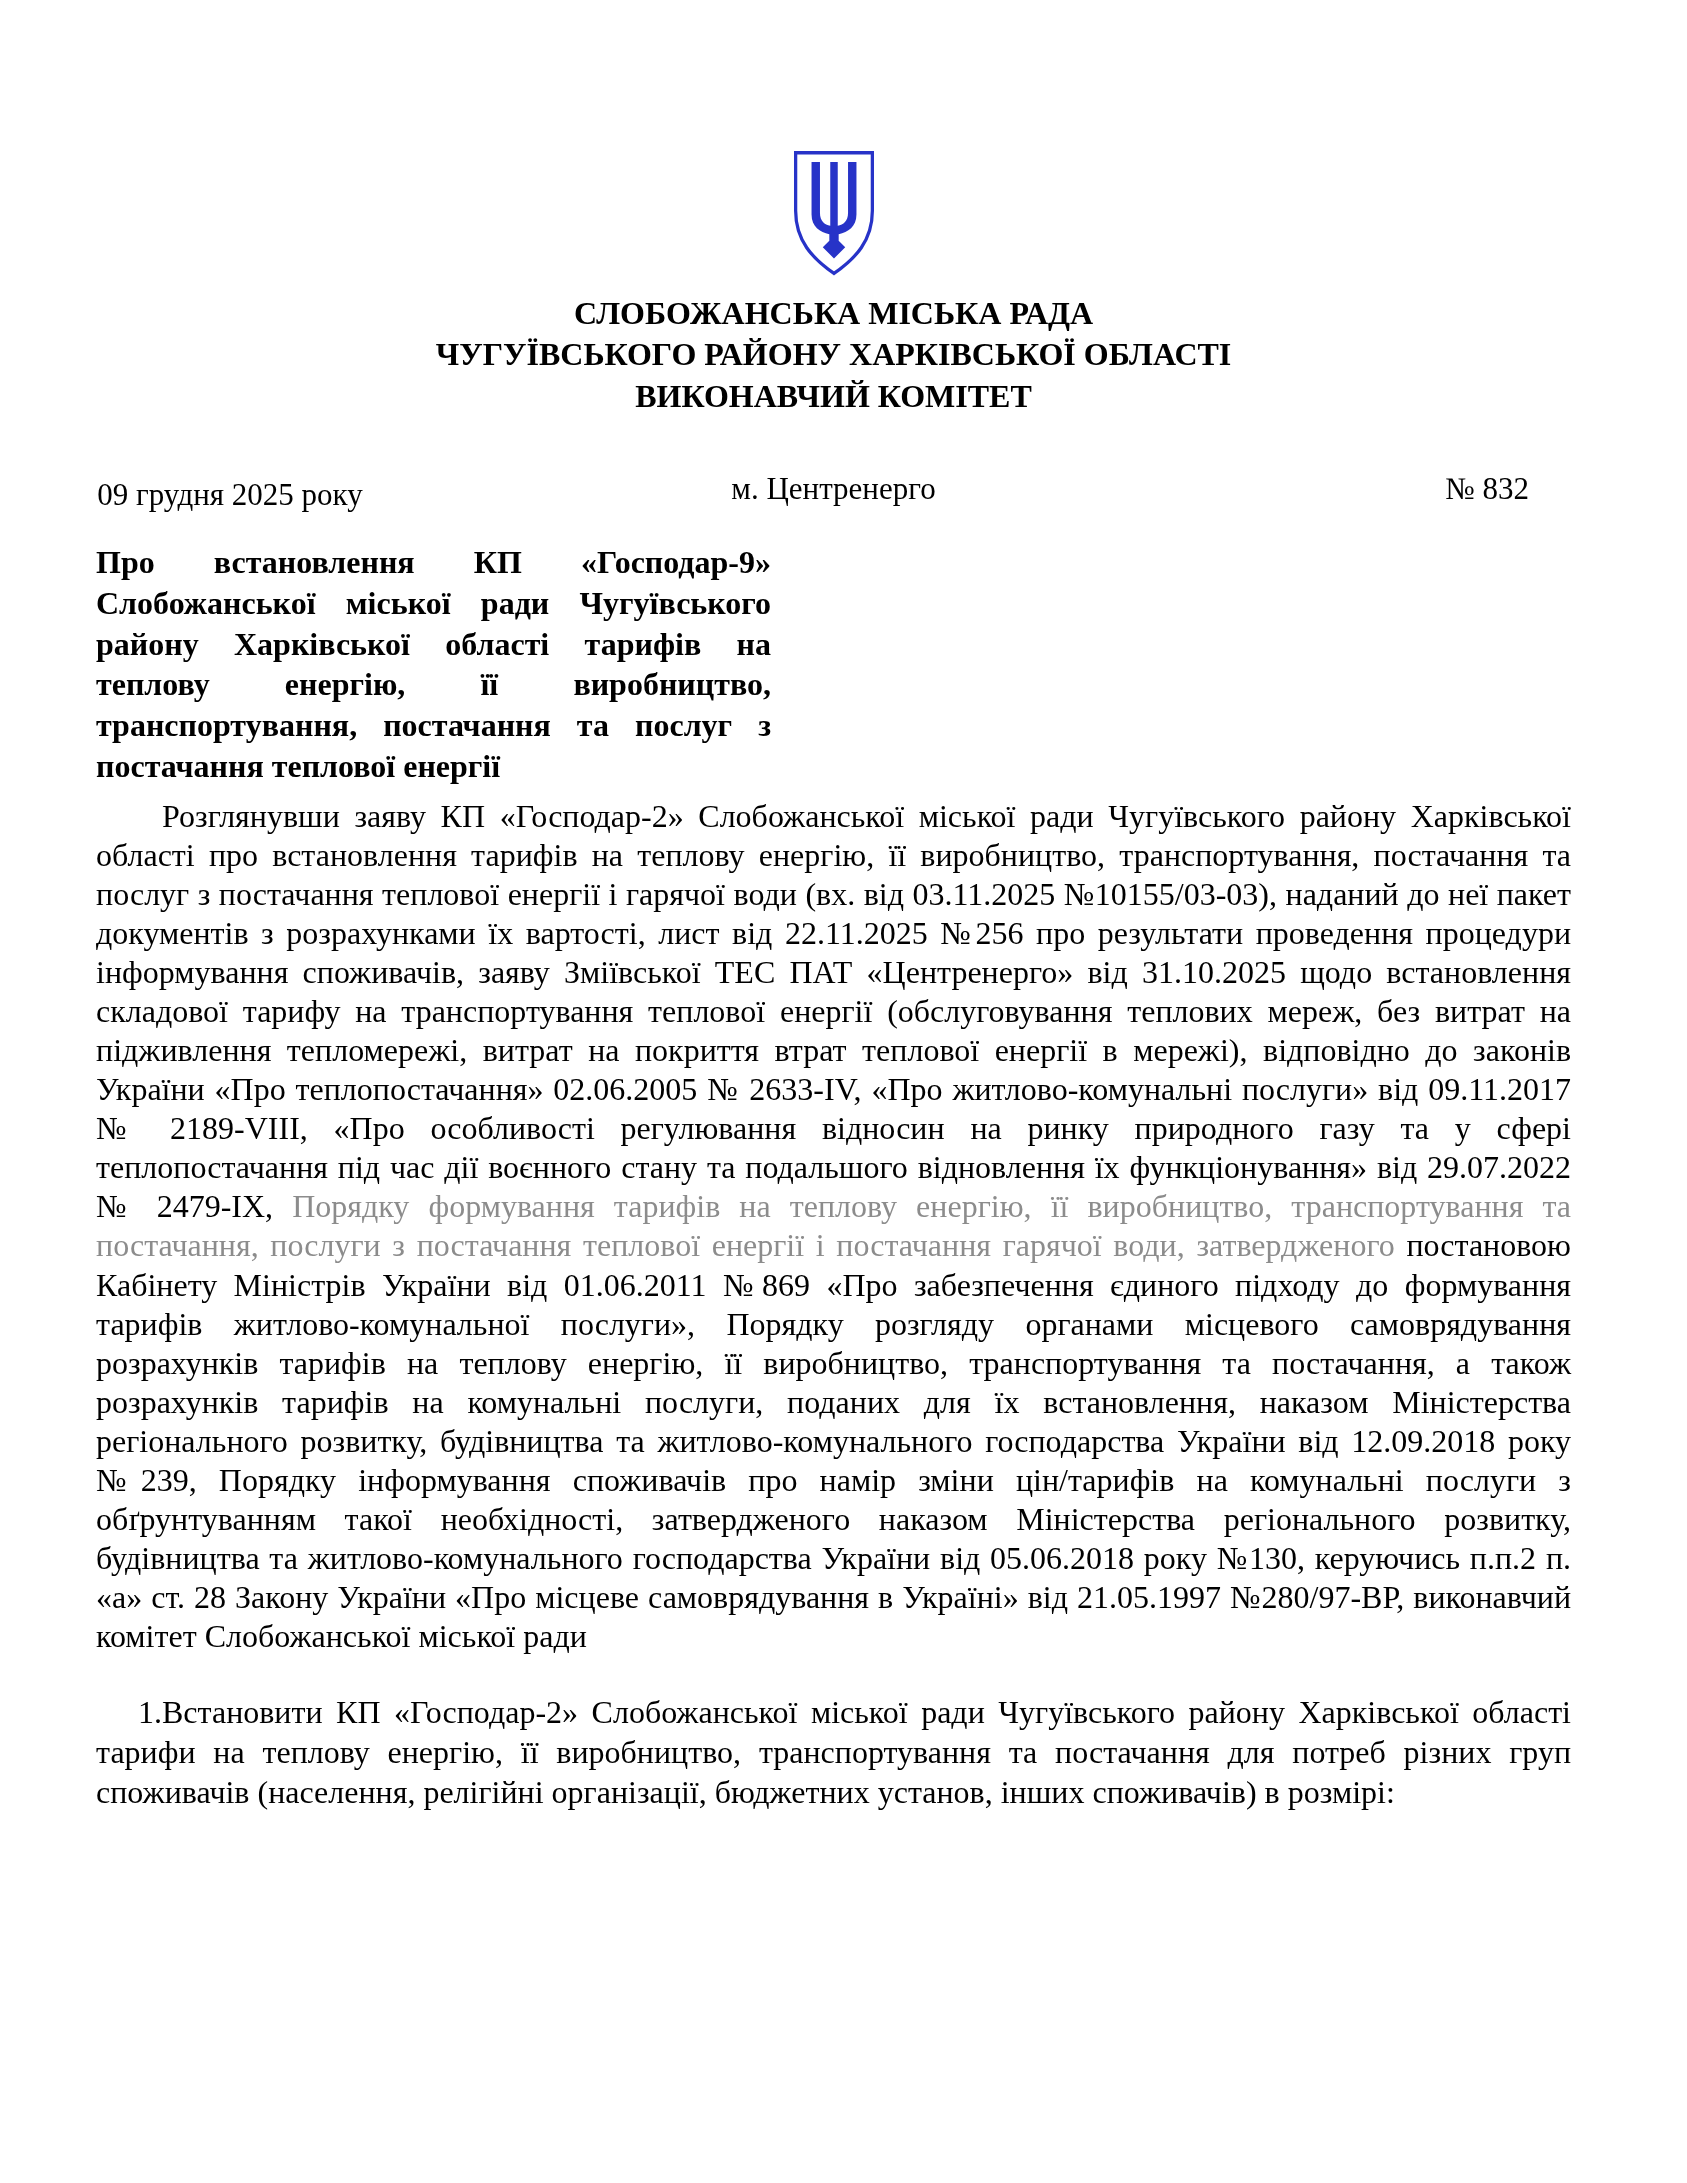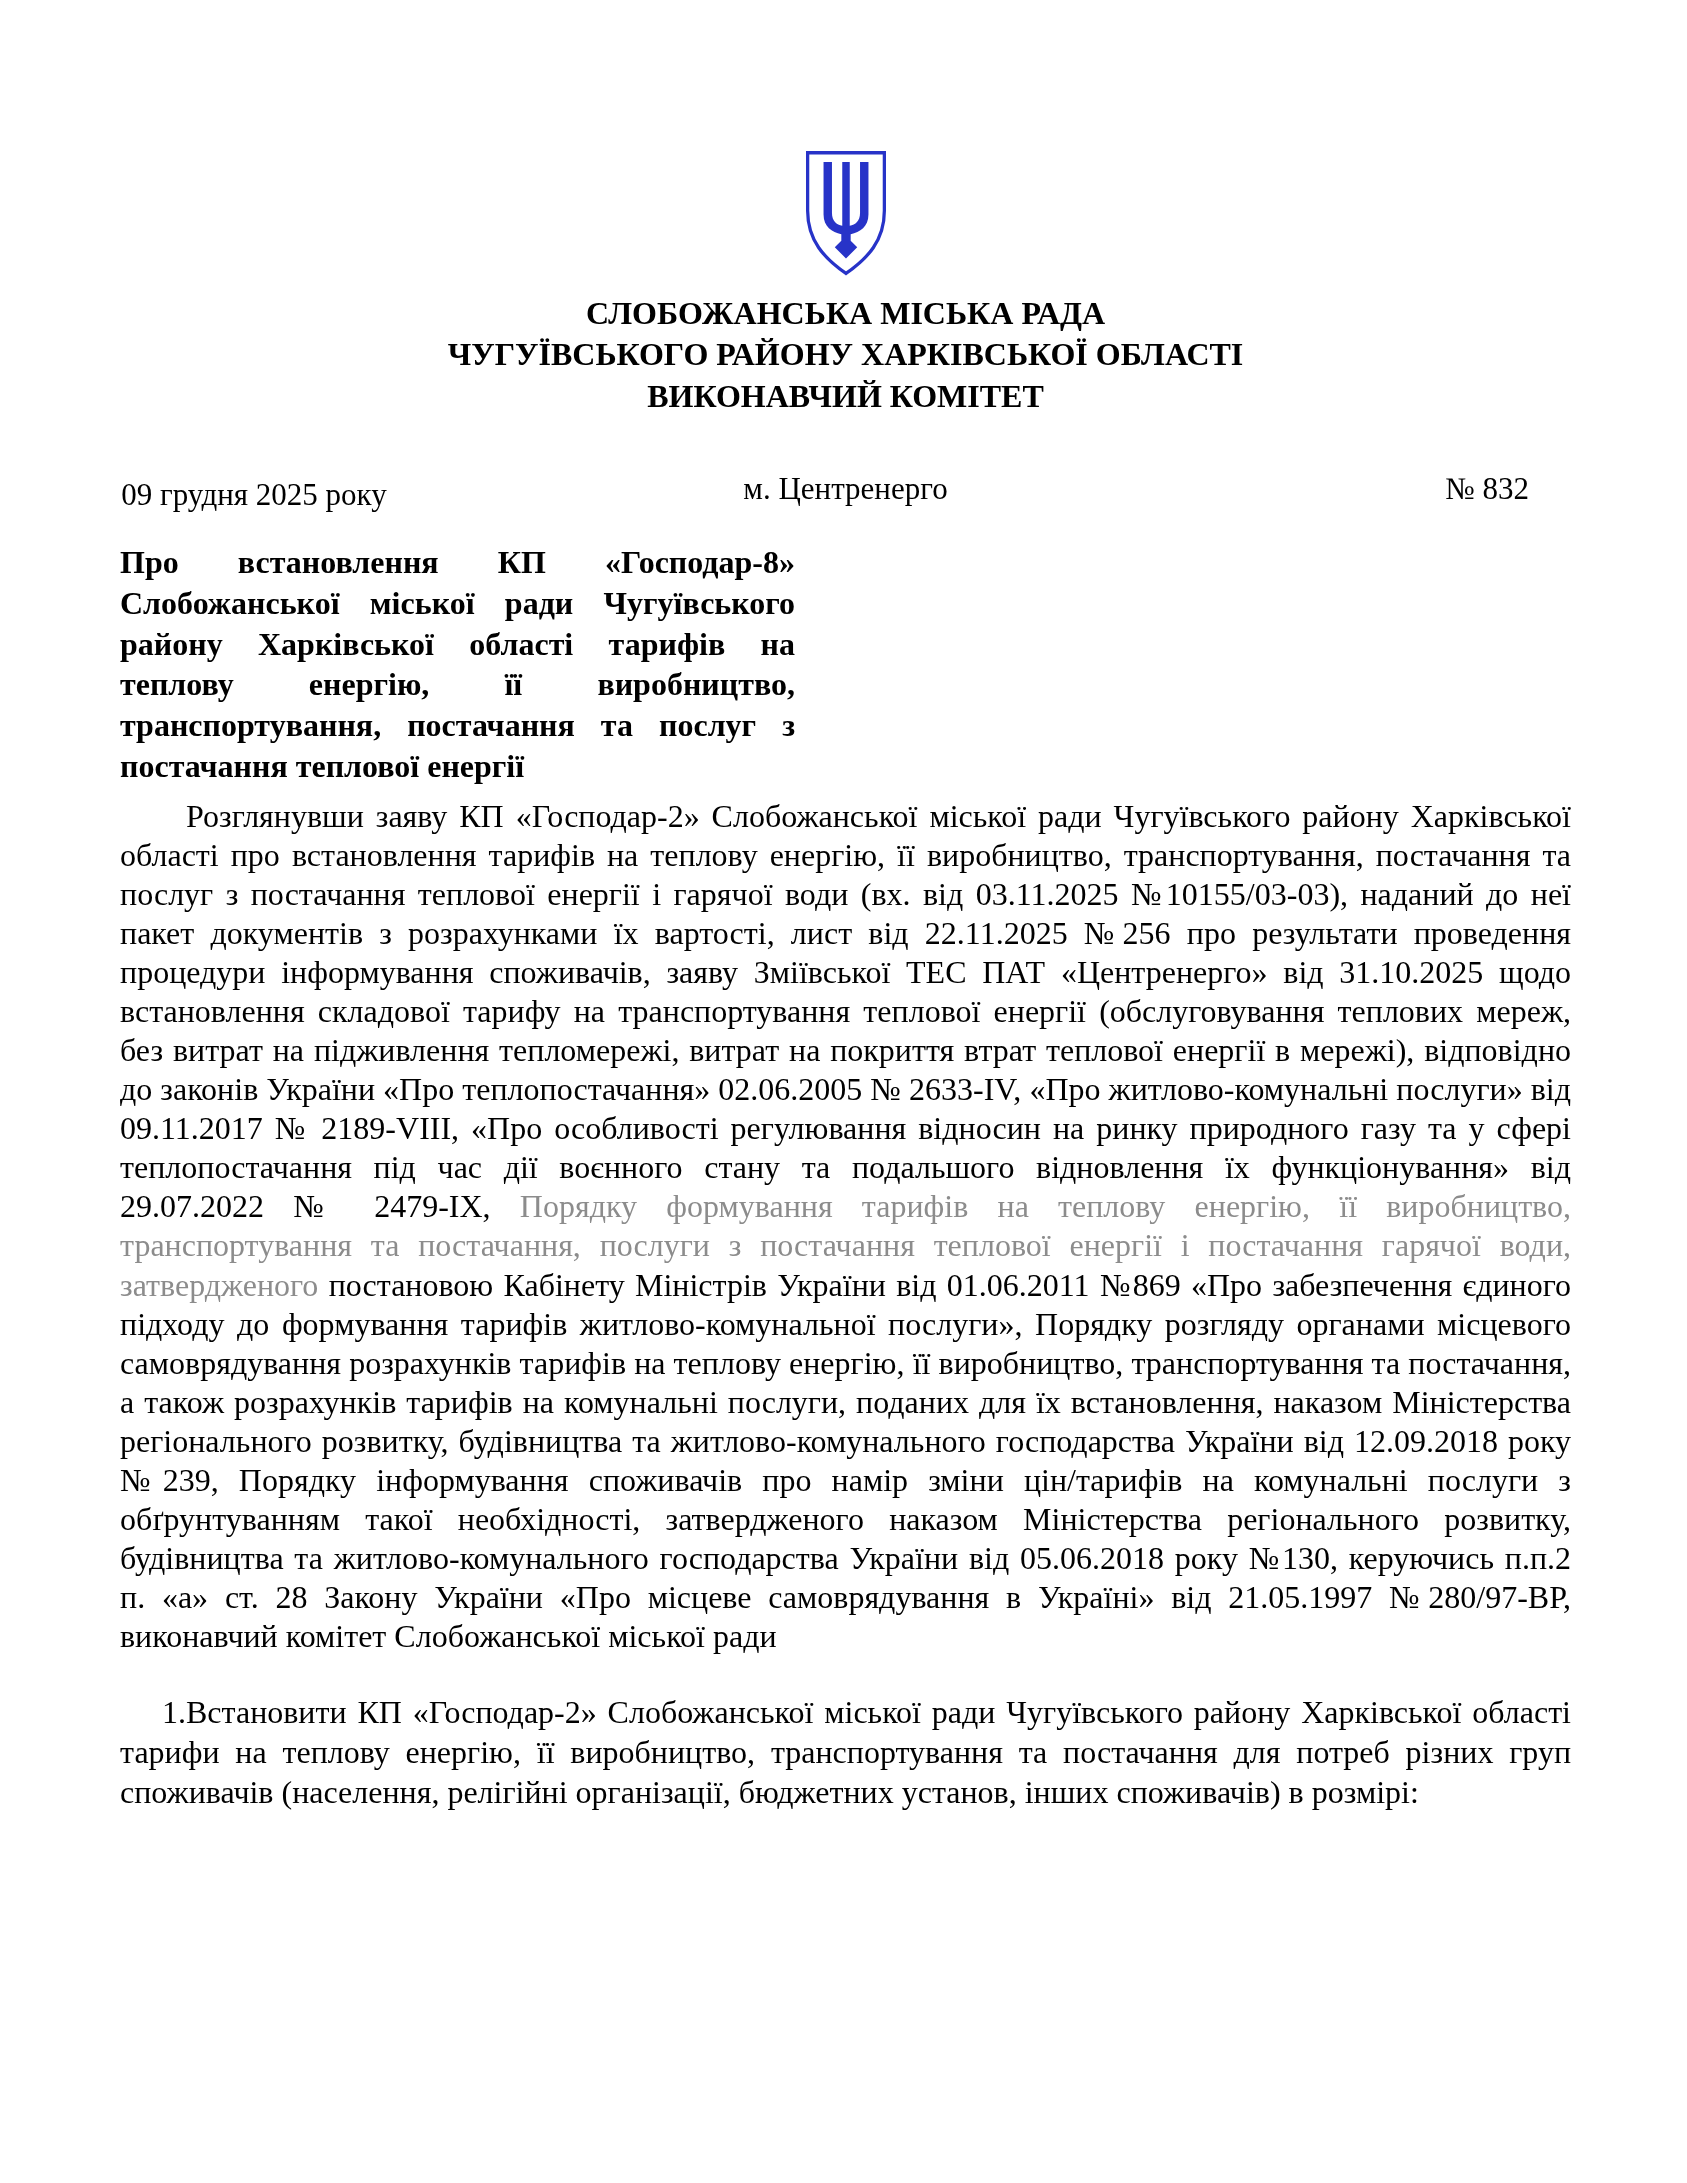--- a/index.html
+++ b/index.html
@@ -3,21 +3,21 @@
 <meta charset="utf-8">
 <style>
   * { margin: 0; padding: 0; box-sizing: border-box; }
   html, body { background: #ffffff; }
   .page {
     width: 1687px;
     height: 2183px;
     background: #ffffff;
     color: #000000;
     font-family: "Liberation Serif", "DejaVu Serif", serif;
-    padding: 149px 116px 0 120px;
+    padding: 149px 116px 0 96px;
     overflow: hidden;
     position: relative;
   }
   .emblem-wrap { text-align: center; margin-bottom: 10.6px; }
   .emblem { width: 94px; height: 131px; display: inline-block; }
   .emblem .shield { fill: none; stroke: var(--emblem-color, #2733C8); stroke-width: 3.5; }
   .emblem .trident { fill: var(--emblem-color, #2733C8); }
   .doc-header { text-align: center; font-weight: bold; font-size: 32px; line-height: 1.3; }
   .meta-row { position: relative; margin-top: 54px; font-size: 31px; height: 41px; }
   .meta-date { position: absolute; left: 1.3px; top: 5.3px; }
@@ -65,21 +65,21 @@
     <div>ЧУГУЇВСЬКОГО РАЙОНУ ХАРКІВСЬКОЇ  ОБЛАСТІ</div>
     <div>ВИКОНАВЧИЙ КОМІТЕТ</div>
   </div>
 
   <div class="meta-row">
     <span class="meta-date">09 грудня  2025 року</span>
     <span class="meta-place">м. Центренерго</span>
     <span class="meta-number">№ 832</span>
   </div>
 
-  <div class="subject">Про встановлення КП «Господар-8» Слобожанської міської ради Чугуївського району Харківської області тарифів на теплову енергію, її виробництво, транспортування, постачання та послуг з постачання теплової енергії</div>
+  <div class="subject">Про встановлення КП «Господар-9» Слобожанської міської ради Чугуївського району Харківської області тарифів на теплову енергію, її виробництво, транспортування, постачання та послуг з постачання теплової енергії</div>
 
   <p class="body-text"><span>Розглянувши заяву КП «Господар-2» Слобожанської міської ради Чугуївського району Харківської області про встановлення тарифів на  теплову енергію, її виробництво, транспортування, постачання та послуг з постачання теплової енергії і гарячої води (вх. від 03.11.2025 №10155/03-03), наданий до неї пакет документів з розрахунками їх вартості, лист від 22.11.2025 №256  про результати проведення процедури інформування споживачів, заяву Зміївської ТЕС ПАТ «Центренерго» від 31.10.2025 щодо встановлення складової тарифу на транспортування теплової енергії (обслуговування теплових мереж, без витрат на підживлення тепломережі, витрат на покриття втрат теплової енергії в мережі), відповідно до законів України «Про теплопостачання» 02.06.2005  № 2633-IV, «Про  житлово-комунальні послуги» від 09.11.2017 № 2189-VIII, «Про особливості регулювання відносин на ринку природного газу та у сфері теплопостачання під час дії воєнного стану та подальшого відновлення їх функціонування» від 29.07.2022 № 2479-IX, </span><span class="gray-part">Порядку формування тарифів на теплову енергію, її виробництво, транспортування та постачання, послуги з постачання теплової енергії і постачання гарячої води, затвердженого </span><span>постановою Кабінету Міністрів України від 01.06.2011 №869 «Про забезпечення єдиного підходу до формування тарифів житлово-комунальної послуги», Порядку розгляду органами місцевого самоврядування розрахунків тарифів на теплову енергію, її виробництво, транспортування та постачання, а також розрахунків тарифів на комунальні послуги,  поданих для їх встановлення, наказом Міністерства регіонального розвитку, будівництва та житлово-комунального господарства України від 12.09.2018 року №239, Порядку інформування  споживачів про намір зміни цін/тарифів на комунальні послуги з обґрунтуванням   такої необхідності, затвердженого наказом Міністерства регіонального розвитку, будівництва та житлово-комунального господарства України  від 05.06.2018 року №130,  керуючись   п.п.2 п. «а» ст. 28 Закону України «Про місцеве самоврядування в Україні» від 21.05.1997 №280/97-ВР, виконавчий комітет Слобожанської міської ради</span></p>
 
 
   <p class="item-paragraph">1.Встановити    КП «Господар-2» Слобожанської міської ради Чугуївського району Харківської області тарифи на теплову енергію, її виробництво, транспортування та постачання для потреб різних груп споживачів (населення, релігійні організації, бюджетних установ, інших споживачів) в розмірі:</p>
 
 </div>
 
 
 </body></html>

